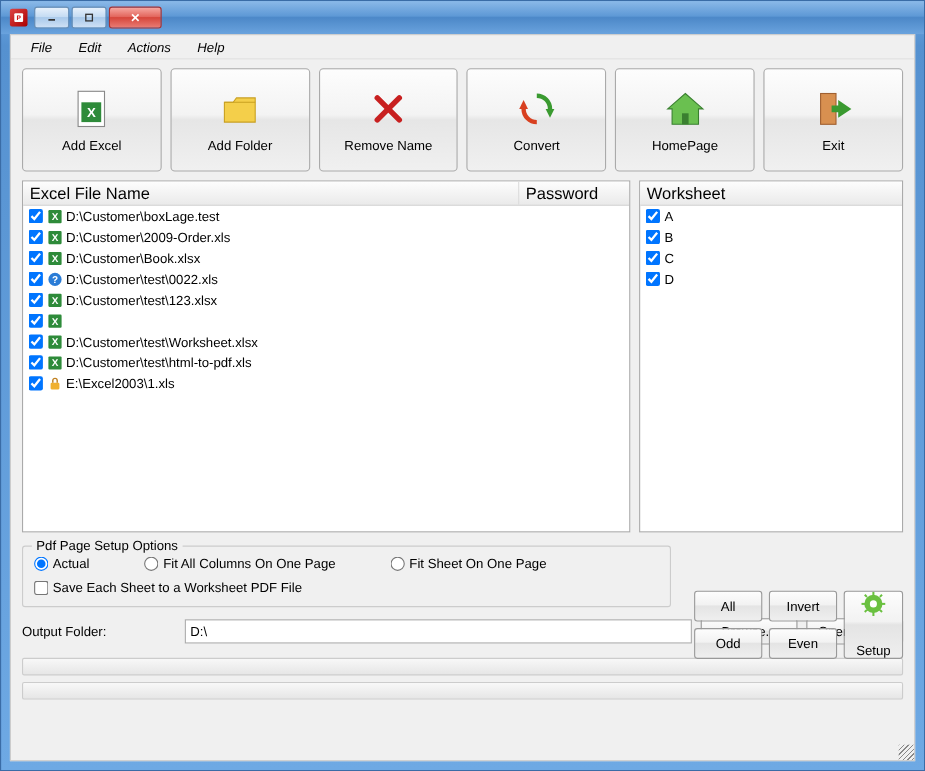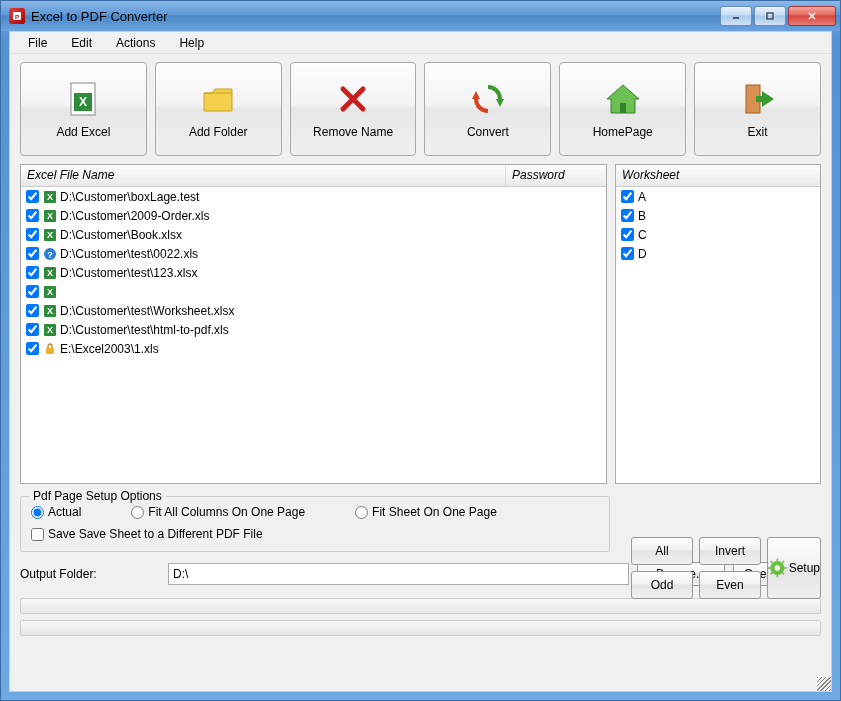--- a/index.html
+++ b/index.html
@@ -56,20 +56,21 @@
   height: 22px;
   display: flex;
   align-items: center;
   padding: 0 8px;
   gap: 4px;
   border-bottom: 1px solid #e0e0e0;
 }
 .menubar .menu-item {
   padding: 2px 10px;
   cursor: pointer;
+  font-style: italic;
 }
 .toolbar {
   padding: 8px 10px;
   display: flex;
   gap: 8px;
 }
 .tool-btn {
   flex: 1;
   height: 94px;
   background: linear-gradient(180deg, #fdfdfd 0%, #f3f3f3 45%, #e6e6e6 50%, #f0f0f0 100%);
@@ -92,39 +93,38 @@
 .file-panel {
   flex: 1;
   height: 320px;
   background: #fff;
   border: 1px solid #aaa;
   display: flex;
   flex-direction: column;
   overflow: hidden;
 }
 .ws-panel {
-  width: 206px;
+  width: 240px;
   height: 320px;
   background: #fff;
   border: 1px solid #aaa;
   display: flex;
   flex-direction: column;
   overflow: hidden;
 }
 .grid-header {
   display: flex;
   background: linear-gradient(180deg, #fdfdfd 0%, #eaeaea 100%);
   border-bottom: 1px solid #ccc;
   height: 22px;
 }
 .grid-header .col {
   padding: 3px 6px;
   border-right: 1px solid #ddd;
-  font-size: 12px;
-  font-style: italic;
+  font-size: 15px;
 }
 .grid-header .col:last-child { border-right: none; }
 .file-panel .col1 { flex: 1; }
 .file-panel .col2 { width: 100px; }
 .ws-panel .colws { flex: 1; }
 .rows { flex: 1; overflow: auto; }
 .row {
   display: flex;
   align-items: center;
   height: 19px;
@@ -163,21 +163,21 @@
 .btn {
   background: linear-gradient(180deg, #fdfdfd 0%, #f2f2f2 45%, #e4e4e4 50%, #efefef 100%);
   border: 1px solid #999;
   border-radius: 3px;
   display: flex;
   align-items: center;
   justify-content: center;
   font-size: 12px;
   cursor: pointer;
 }
-.setup-btn { grid-row: 1 / span 2; grid-column: 3; gap: 2px; justify-content: space-between; }
+.setup-btn { grid-row: 1 / span 2; grid-column: 3; flex-direction: column; gap: 2px; justify-content: space-between; }
 .output-row {
   display: flex;
   align-items: center;
   gap: 8px;
   padding: 6px 10px;
 }
 .output-row .lbl { width: 140px; }
 .output-row input[type=text] {
   flex: 1;
   height: 22px;
@@ -205,21 +205,20 @@
 <body>
 
 <div class="window">
   <div class="titlebar">
     <div class="app-icon">
       <svg viewBox="0 0 10 10">
           <rect x="1" y="1" width="8" height="8" fill="#fff" rx="1"></rect>
           <text x="5" y="7.5" text-anchor="middle" font-size="6" fill="#c00" font-weight="bold">P</text>
         </svg>
     </div>
-    <div class="title">Excel to PDF Converter</div>
     <div class="win-controls">
       <div class="win-btn">
           <svg viewBox="0 0 10 10">
             <line x1="2" y1="7" x2="8" y2="7" stroke="#333" stroke-width="1.5"></line>
           </svg>
         </div>
       <div class="win-btn">
           <svg viewBox="0 0 10 10">
             <rect x="2" y="2" width="6" height="6" fill="none" stroke="#333" stroke-width="1.2"></rect>
           </svg>
@@ -436,21 +435,21 @@
             <span>Fit All Columns On One Page</span>
           </label>
         <label>
             <input type="radio" name="fit" style="">
             <span>Fit Sheet On One Page</span>
           </label>
       </div>
       <div class="check-row">
         <label>
             <input type="checkbox" style="">
-            <span>Save Save Sheet to a Different PDF File</span>
+            <span>Save Each Sheet to a Worksheet PDF File</span>
           </label>
       </div>
     </div>
 
     <div class="side-btns">
       <div class="btn">All</div>
       <div class="btn">Invert</div>
       <div class="btn setup-btn">
         <svg width="22" height="22" viewBox="0 0 24 24">
             <circle cx="12" cy="12" r="9" fill="#6ac040"></circle>

